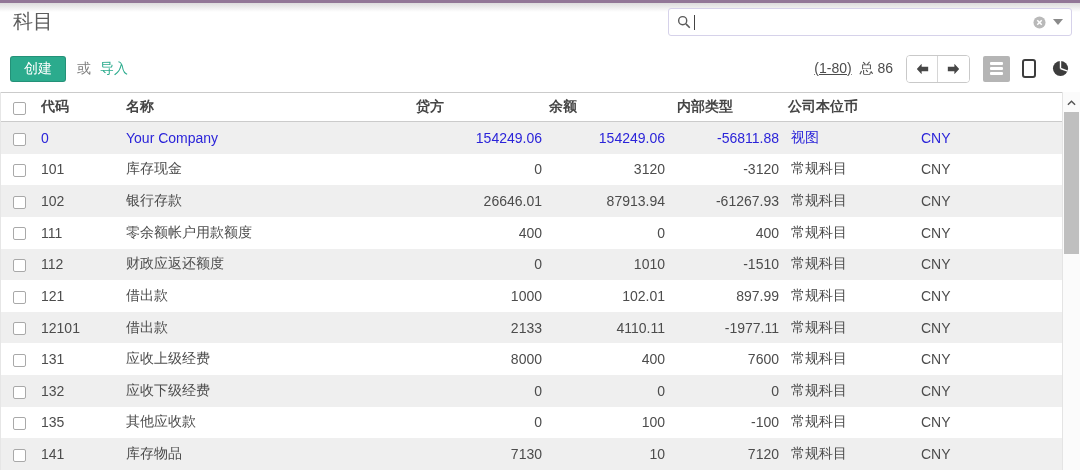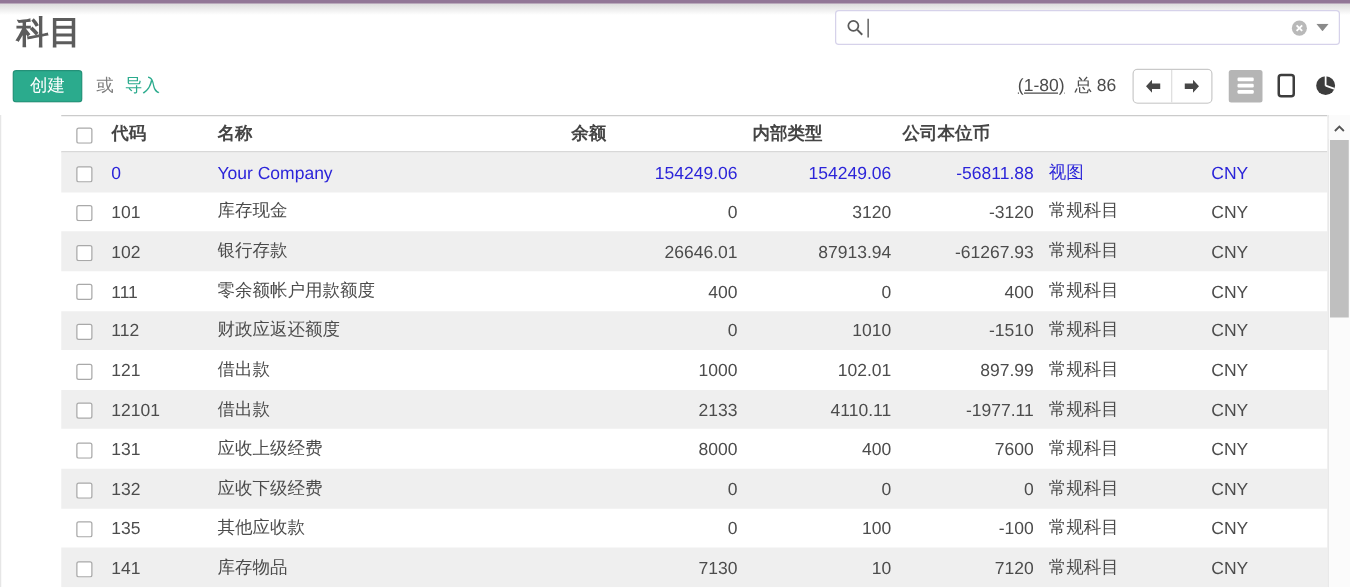--- a/index.html
+++ b/index.html
@@ -3,21 +3,21 @@
 <meta charset="utf-8">
 <style>
   html,body{margin:0;padding:0;}
   body{font-family:"Liberation Sans","DejaVu Sans",sans-serif;}
   .screen{position:relative;width:1080px;height:470px;overflow:hidden;background:#fff;}
 
   
   .top-accent{position:absolute;top:0;left:0;right:0;height:3px;background:var(--topbar,#927797);}
   .control-panel{position:absolute;top:3px;left:0;right:0;height:89px;
     background:linear-gradient(180deg,#dcdcdc 0,#ffffff 9px);}
-  .page-title{position:absolute;left:13px;top:5px;font-size:26px;font-weight:700;color:#5c5c5c;margin:0;}
+  .page-title{position:absolute;left:13px;top:5px;font-size:20px;font-weight:400;color:#5c5c5c;margin:0;}
 
   .searchbox{position:absolute;top:5px;right:8px;width:404px;height:28px;box-sizing:border-box;
     border:1px solid #d6d2ea;border-radius:3px;background:#fff;display:flex;align-items:center;padding:0 8px;}
   .search-caret-line{width:1px;height:15px;background:#444;margin-left:3px;}
   .search-input{flex:1;border:none;outline:none;font-size:13px;height:20px;background:transparent;min-width:20px;}
   .sb-right{margin-left:auto;display:flex;align-items:center;gap:7px;}
 
   .actions{position:absolute;left:10px;top:53px;height:26px;display:flex;align-items:center;}
   .btn-create{height:26px;padding:0 13px;background:var(--accent,#2bab8d);border:1px solid rgba(0,0,0,.15);
     border-radius:3px;color:#fff;font-size:14px;cursor:pointer;font-family:Liberation Mono, monospace;}
@@ -34,21 +34,21 @@
   .switcher{display:flex;align-items:center;margin-left:13px;gap:5px;}
   .view-btn{width:27px;height:26px;display:flex;align-items:center;justify-content:center;border:none;background:transparent;cursor:pointer;padding:0;border-radius:2px;}
   .view-btn.active{background:var(--active_view_bg,#b5b5b5);}
   .list-glyph{display:flex;flex-direction:column;gap:2px;}
   .list-glyph i{display:block;width:13px;height:3px;background:#fff;border-radius:1px;}
   .kanban-glyph{display:block;width:10px;height:15px;border:2px solid #3d3d3d;border-radius:3px;}
 
   
   .table-area{position:absolute;top:92px;left:0;right:0;bottom:0;overflow:hidden;}
   .table-main{margin-right:18px;border-left:1px solid #e6e6e6;}
-  .thead,.tr{display:grid;grid-template-columns:40px 85px 280px 140px 123px 114px 133px 1fr;align-items:center;margin-left:48px;}
+  .thead,.tr{display:grid;grid-template-columns:40px 85px 280px 140px 123px 114px 133px 1fr;align-items:center;}
   .thead{height:28px;border-top:1px solid #cbcbcb;border-bottom:1px solid #cbcbcb;background:#fff;}
   .th{font-size:14px;font-weight:700;color:#454545;overflow:hidden;white-space:nowrap;}
   .th-debit{padding-left:13px;}
   .th-credit{padding-left:10px;}
   .th-balance{padding-left:3px;}
   .tr{height:31.64px;cursor:pointer;}
   .tbody .tr:nth-child(odd){background:var(--stripe,#efefef);}
   .td{font-size:14px;color:#4c4c4c;overflow:hidden;white-space:nowrap;}
   .cell-cb{padding-left:12px;}
   .cell-num{text-align:right;padding-right:4px;}
@@ -147,20 +147,21 @@
   </div>
 
   <div class="table-area">
     <div class="table-main">
       <div class="thead">
         <div class="th cell-cb">
           <span class="checkbox"></span>
         </div>
         <div class="th">代码</div>
         <div class="th">名称</div>
+        <div class="th th-credit">贷方</div>
         <div class="th th-balance">余额</div>
         <div class="th cell-type">内部类型</div>
         <div class="th cell-currency">公司本位币</div>
       </div>
       <div class="tbody" id="table-body">
           <div class="tr row-link">
             <div class="td cell-cb"><span class="checkbox"></span></div>
             <div class="td cell-code">0</div>
             <div class="td cell-name">Your Company</div>
             <div class="td cell-num">154249.06</div>

